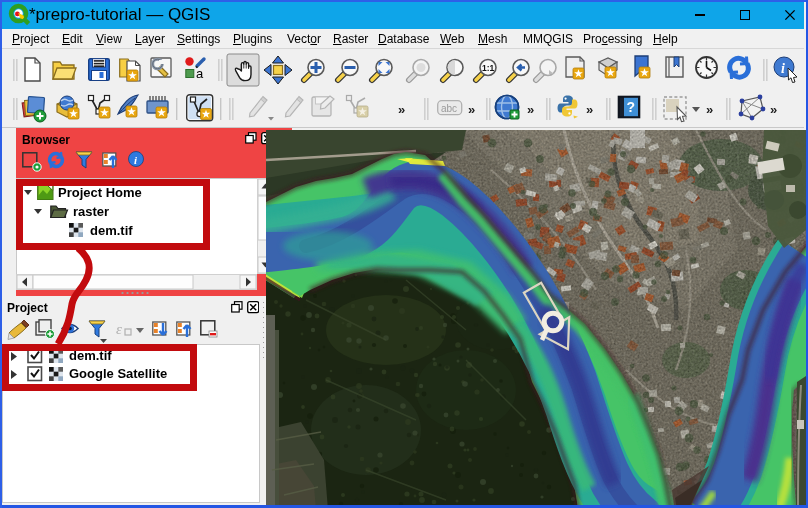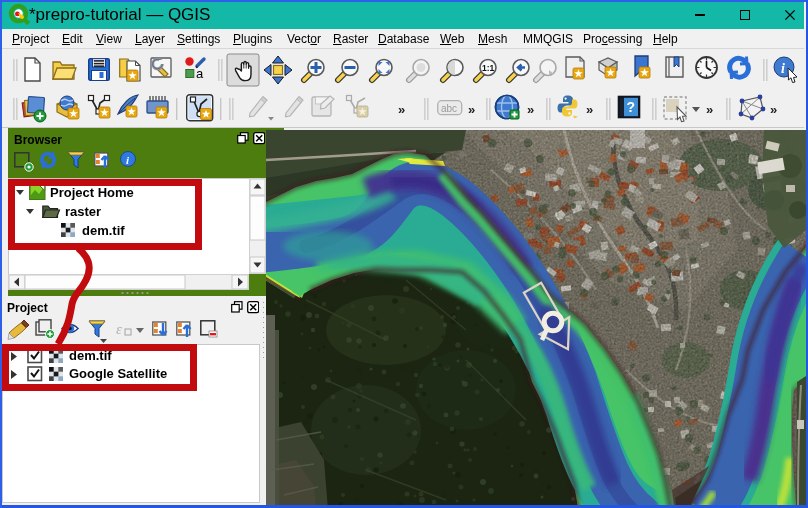--- a/index.html
+++ b/index.html
@@ -1,28 +1,28 @@
 <!DOCTYPE html>
 <html><head><meta charset="utf-8">
 <style>
 *{margin:0;padding:0;box-sizing:border-box;}
 html,body{width:808px;height:508px;overflow:hidden;}
 body{font-family:"Liberation Sans",sans-serif;background:#fff;position:relative;}
 #win{position:absolute;left:0;top:0;width:808px;height:508px;background:#f0f0f0;}
 .abs{position:absolute;}
-#titlebar{left:0;top:0;width:804px;height:29px;background:#14b8a6;}
+#titlebar{left:0;top:0;width:804px;height:29px;background:#0ea5e9;}
 #title{left:29px;top:5px;font-size:17px;color:#000;letter-spacing:0px;}
 #menubar{left:0;top:29px;width:804px;height:20px;background:#f1f1f1;border-bottom:1px solid #d7d7d7;}
 .menu{position:absolute;top:3px;font-size:12px;color:#000;}
 .menu u{text-decoration:underline;}
 #tb1{left:0;top:50px;width:804px;height:40px;background:#f0f0f0;}
 #tb2{left:0;top:90px;width:804px;height:38px;background:#f0f0f0;border-bottom:1px solid #c8c8c8;}
 .chev{font-size:13px;font-weight:bold;color:#222;letter-spacing:-2px;}
 
-#browser{left:8px;top:128px;width:276px;height:168px;background:#4d7c0f;}
+#browser{left:16px;top:128px;width:276px;height:168px;background:#ef4444;}
 #layers{left:2px;top:296px;width:264px;height:378px;background:#f0f0f0;}
 .ptitle{font-size:12px;color:#000;}
 
 .treetxt{font-size:13px;color:#000;}
 .ltxt{font-size:13px;font-weight:bold;color:#000;}
 .redbox{position:absolute;border:7px solid #c20b0e;background:transparent;z-index:30;}
 </style></head>
 <body>
 <div id="win">
 <div id="titlebar" class="abs">

